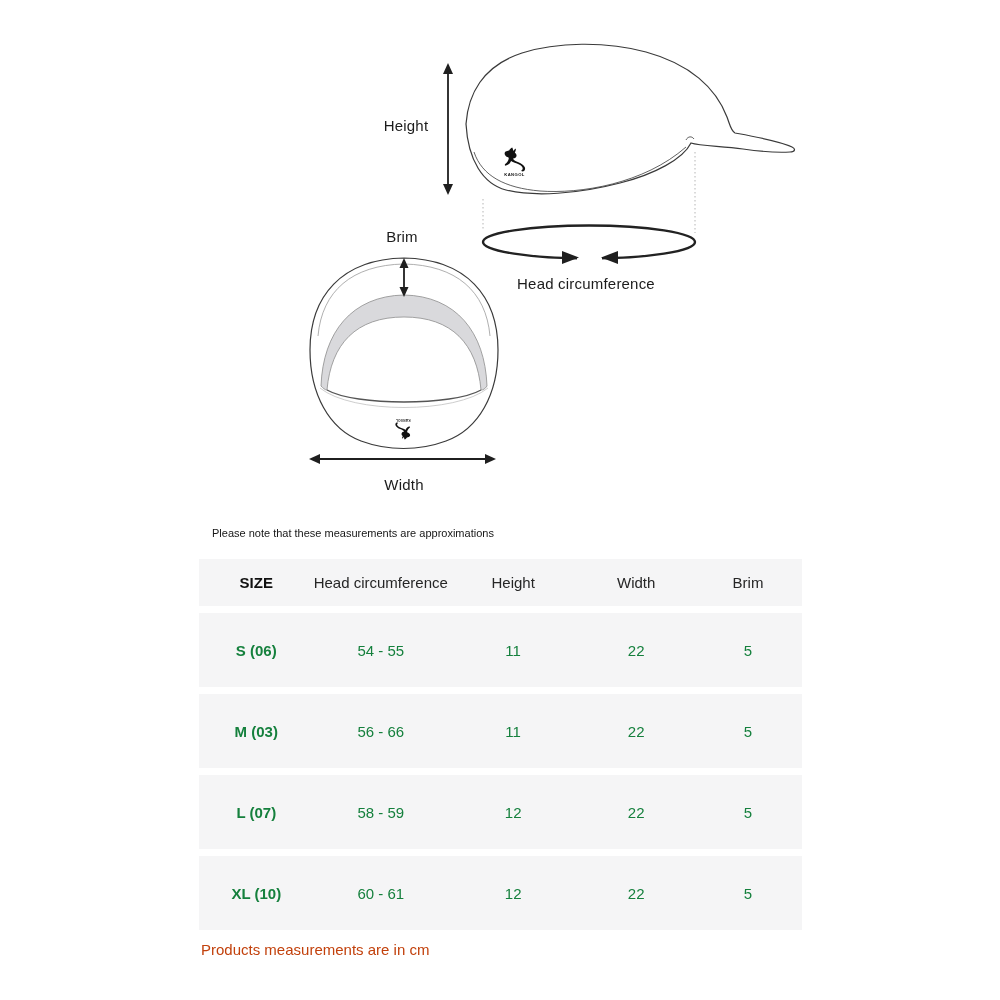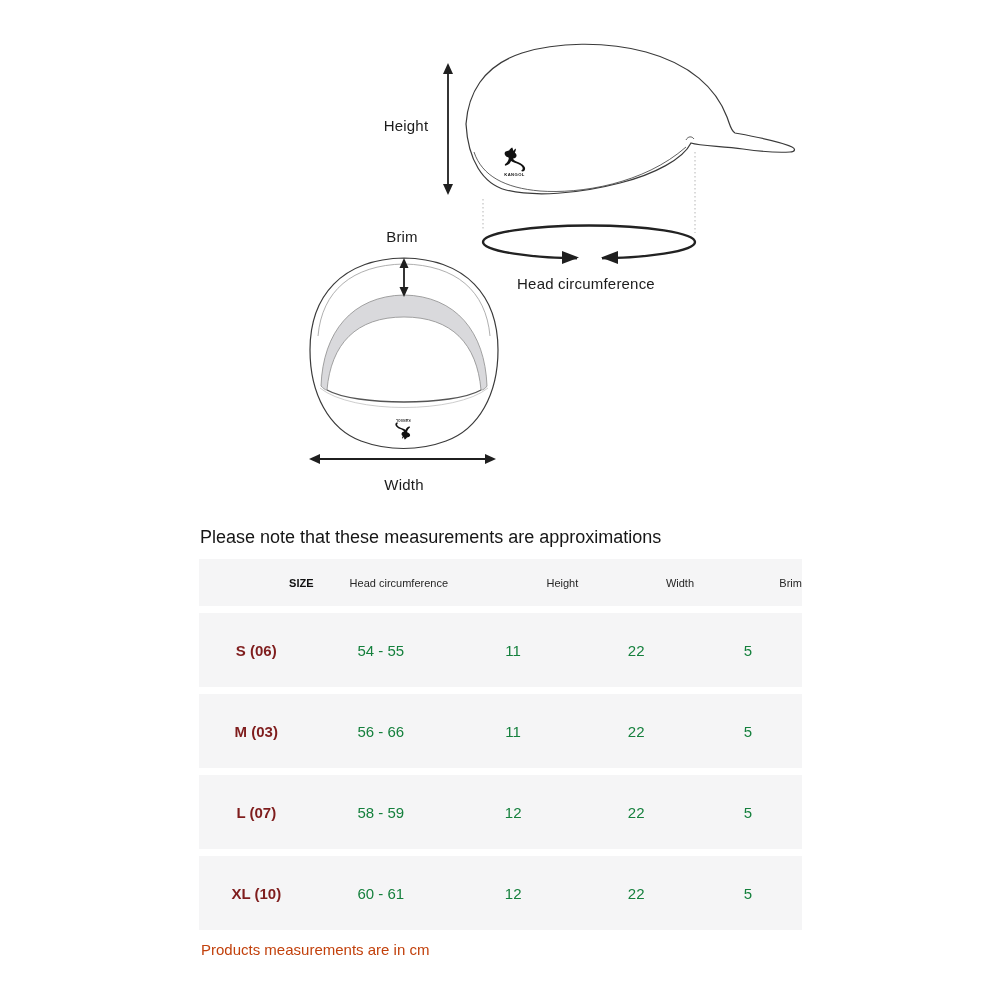--- a/index.html
+++ b/index.html
@@ -7,43 +7,43 @@
     width:1000px;height:1000px;position:relative;overflow:hidden;
     font-family:"Liberation Sans","DejaVu Sans",sans-serif;
     color:#1d1d1d;
   }
   #diagram-svg{position:absolute;left:0;top:0;}
   .diag-label{
     position:absolute;font-size:15px;color:#1c1c1c;text-align:center;
     letter-spacing:.2px;
   }
   .note-text{
-    position:absolute;left:200px;top:527px;font-size:18px;color:#161616;
+    position:absolute;left:212px;top:527px;font-size:11px;color:#161616;
   }
   .footer-text{
     position:absolute;left:201px;top:941px;font-size:15px;color:#c2410c;
   }
   .size-table{
     position:absolute;left:199px;top:559px;width:603px;
   }
   .trow{
     display:flex;align-items:center;background:#f5f5f6;width:100%;
   }
   .trow.thead{height:47px;}
   .trow.tdata{height:74px;margin-top:7px;}
   .tcell{display:block;text-align:center;}
   .c0{width:19.0%;}
   .c1{width:22.3%;}
   .c2{width:21.6%;}
   .c3{width:19.2%;}
   .c4{width:17.9%;}
-  .thead .tcell{font-size:11px;color:#262626;text-align:right;}
+  .thead .tcell{font-size:15px;color:#262626;}
   .thead .c0{font-weight:bold;color:#111;}
   .tdata .tcell{font-size:15px;color:#15803d;}
-  .tdata .c0{font-weight:bold;color:#7f1d1d;}
+  .tdata .c0{font-weight:bold;color:#15803d;}
 </style>
 </head>
 <body>
 
 <svg id="diagram-svg" width="1000" height="520" viewBox="0 0 1000 520">
   <defs>
     <g id="kangol-logo">
       <path fill="#111" d="
         M 10.2 0.6
         C 10.9 1.8 11.2 3.0 11.1 4.1

